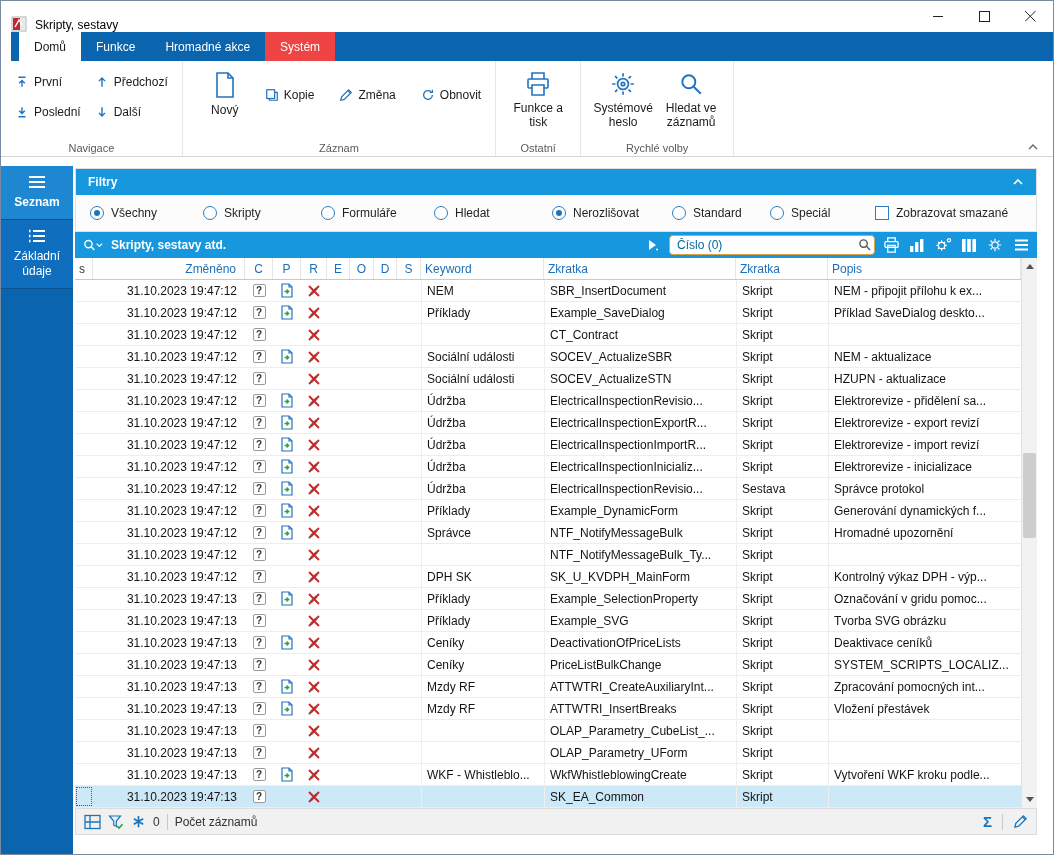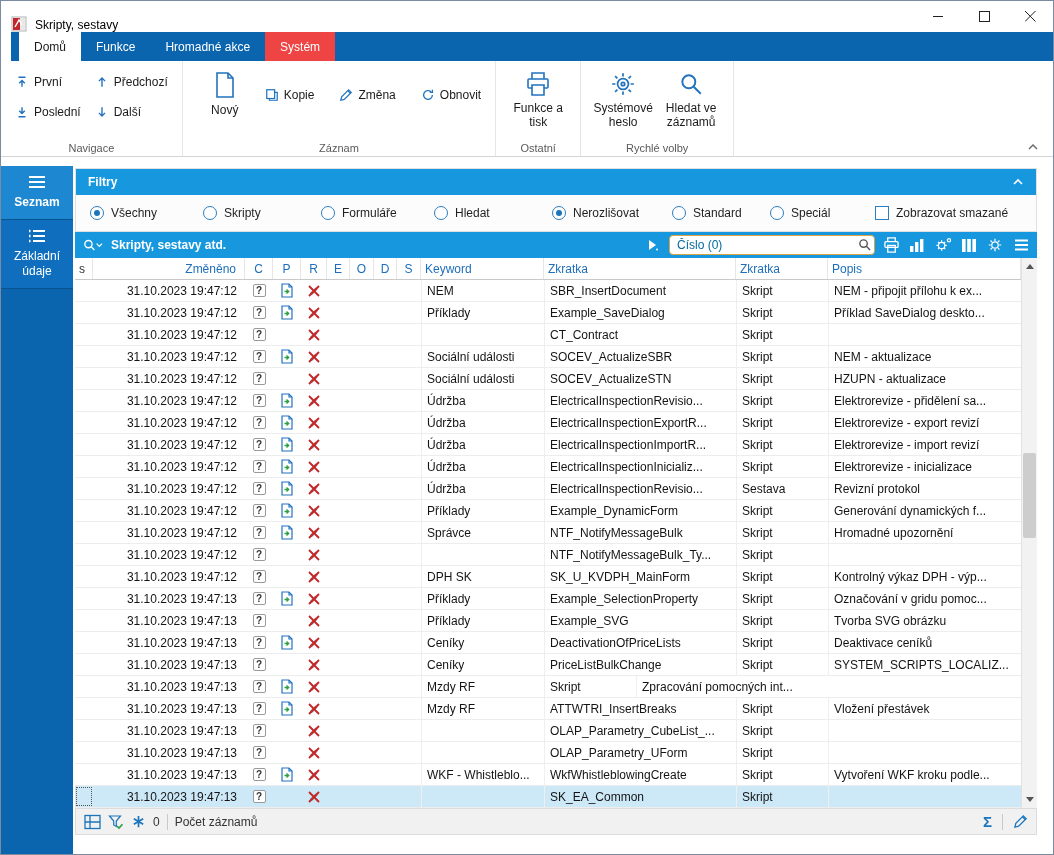--- a/index.html
+++ b/index.html
@@ -661,21 +661,21 @@
                       <path d="M2 2l10 10M12 2L2 12" stroke="#C62828" stroke-width="1.9"></path>
                     </svg>
     </div>
     <div class="c w-e"></div>
     <div class="c w-o"></div>
     <div class="c w-d"></div>
     <div class="c w-s2"></div>
     <div class="c w-kw cell-keyword">Údržba</div>
     <div class="c w-zk cell-zkratka">ElectricalInspectionRevisio...</div>
     <div class="c w-ty cell-type">Sestava</div>
-    <div class="c w-po cell-popis">Revizní protokol</div>
+    <div class="c w-po cell-popis">Správce protokol</div>
   </div>
 
   <div class="trow">
     <div class="c w-s col-s"></div>
     <div class="c w-ch cell-changed">31.10.2023 19:47:12</div>
     <div class="c w-i center icon-c">
                     <span class="qicon">?</span>
                   </div>
     <div class="c w-i center icon-p">
       <svg width="14" height="15" viewBox="0 0 14 15" fill="none">
@@ -896,20 +896,21 @@
       <svg width="14" height="14" viewBox="0 0 14 14" fill="none">
                       <path d="M2.5 11.5l1-3 5-5 2 2-5 5z" fill="#8a8a8a"></path>
                       <path d="M2 2l10 10M12 2L2 12" stroke="#C62828" stroke-width="1.9"></path>
                     </svg>
     </div>
     <div class="c w-e"></div>
     <div class="c w-o"></div>
     <div class="c w-d"></div>
     <div class="c w-s2"></div>
     <div class="c w-kw cell-keyword">Mzdy RF</div>
+    <div class="c w-zk cell-zkratka">ATTWTRI_CreateAuxiliaryInt...</div>
     <div class="c w-ty cell-type">Skript</div>
     <div class="c w-po cell-popis">Zpracování pomocných int...</div>
   </div>
 
   <div class="trow">
     <div class="c w-s col-s"></div>
     <div class="c w-ch cell-changed">31.10.2023 19:47:13</div>
     <div class="c w-i center icon-c">
                     <span class="qicon">?</span>
                   </div>

